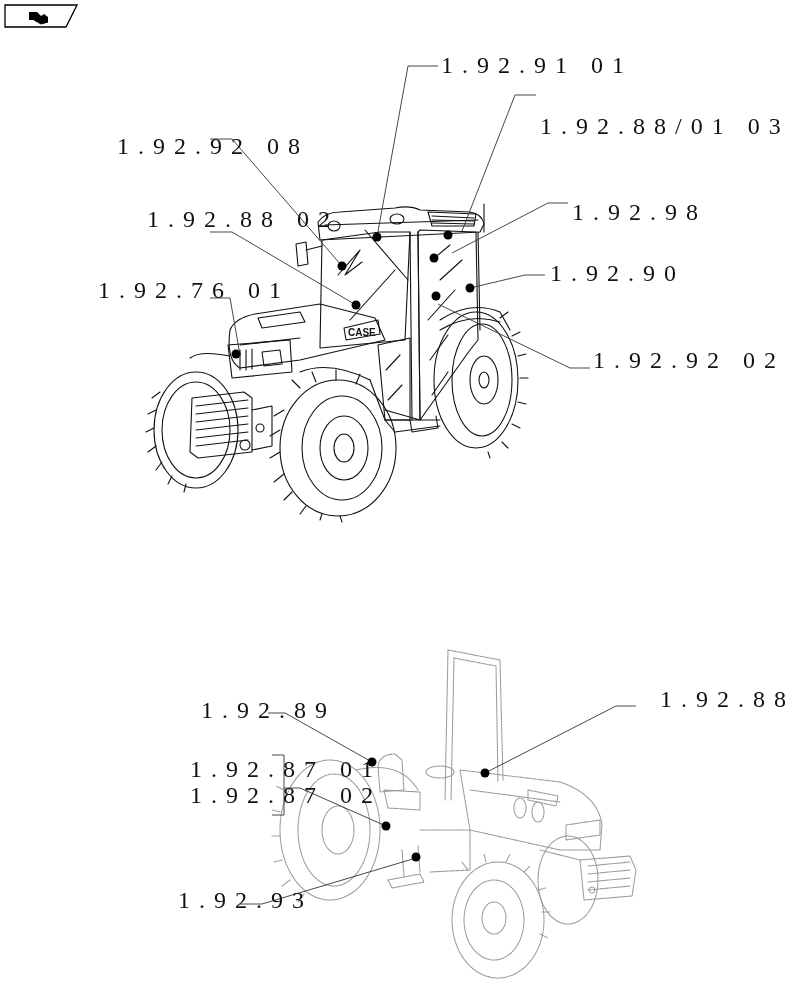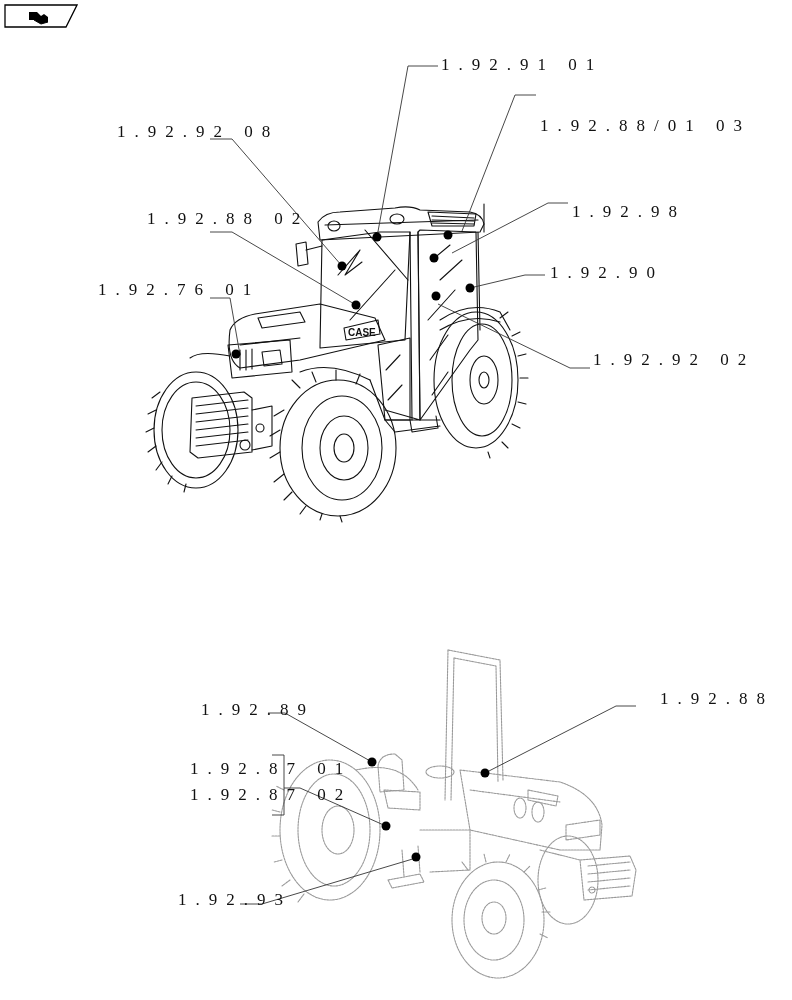--- a/index.html
+++ b/index.html
@@ -1,21 +1,21 @@
 <!DOCTYPE html>
 <html><head>
 <meta charset="utf-8">
 <style>
   html, body { margin:0; padding:0; background:#ffffff; }
   body { width:792px; height:1000px; position:relative; overflow:hidden;
          font-family:"Liberation Serif", "DejaVu Serif", serif; color:#111; }
   .nav-btn { position:absolute; left:4px; top:3px; width:74px; height:26px; cursor:pointer; }
   .nav-btn svg { display:block; }
   .diagram { position:absolute; left:0; top:0; width:792px; height:1000px; }
-  .lbl { position:absolute; font-size:17px; letter-spacing:9px; white-space:pre;
+  .lbl { position:absolute; font-size:24px; letter-spacing:9px; white-space:pre;
          line-height:20px; color:#111; cursor:pointer; }
 </style>
 </head>
 <body>
 
 <div class="nav-btn">
   <svg width="74" height="26" viewBox="0 0 74 26">
     <polygon points="1,2 73,2 62,24 1,24" fill="#fff" stroke="#000" stroke-width="1.3"></polygon>
     <path d="M25,9 L33,9 L37,13 L40,11 L44,14 L44,19 L37,21 L30,17 L25,17 Z" fill="#000"></path>
     <path d="M30,17 L37,21 L44,19" fill="none" stroke="#000" stroke-width="1"></path>
@@ -191,21 +191,21 @@
   <g fill="#000" stroke="none">
     <circle cx="372" cy="762" r="4.5"></circle>
     <circle cx="485" cy="773" r="4.5"></circle>
     <circle cx="386" cy="826" r="4.5"></circle>
     <circle cx="416" cy="857" r="4.5"></circle>
   </g>
 </svg>
 
 <div class="lbl" style="left:441px; top:55px;">1.92.91 01</div>
 <div class="lbl" style="left:540px; top:85px;margin-top:31px;">1.92.88/01 03</div>
-<div class="lbl" style="left:117px; top:122px;">1.92.92 08</div>
+<div class="lbl" style="left:117px; top:136px;">1.92.92 08</div>
 <div class="lbl" style="left:572px; top:202px;">1.92.98</div>
 <div class="lbl" style="left:117px; top:209px;margin-left:30px;">1.92.88 02</div>
 <div class="lbl" style="left:550px; top:263px;">1.92.90</div>
 <div class="lbl" style="left:98px;  top:280px;">1.92.76 01</div>
 <div class="lbl" style="left:593px; top:350px;">1.92.92 02</div>
 
 <div class="lbl" style="left:201px; top:700px;">1.92.89</div>
 <div class="lbl" style="left:660px; top:689px;text-align:center;">1.92.88</div>
 <div class="lbl" style="left:190px; top:759px;">1.92.87 01</div>
 <div class="lbl" style="left:190px; top:785px;">1.92.87 02</div>

